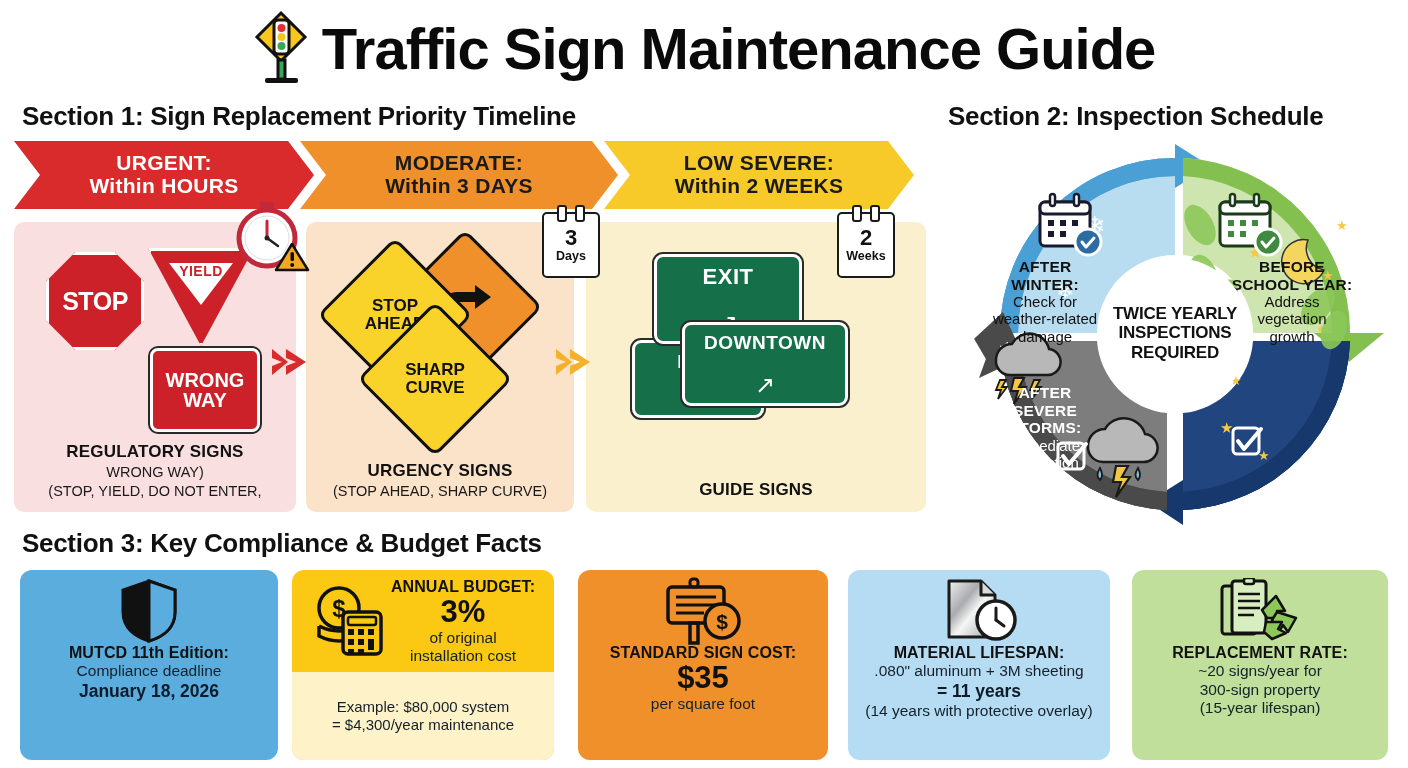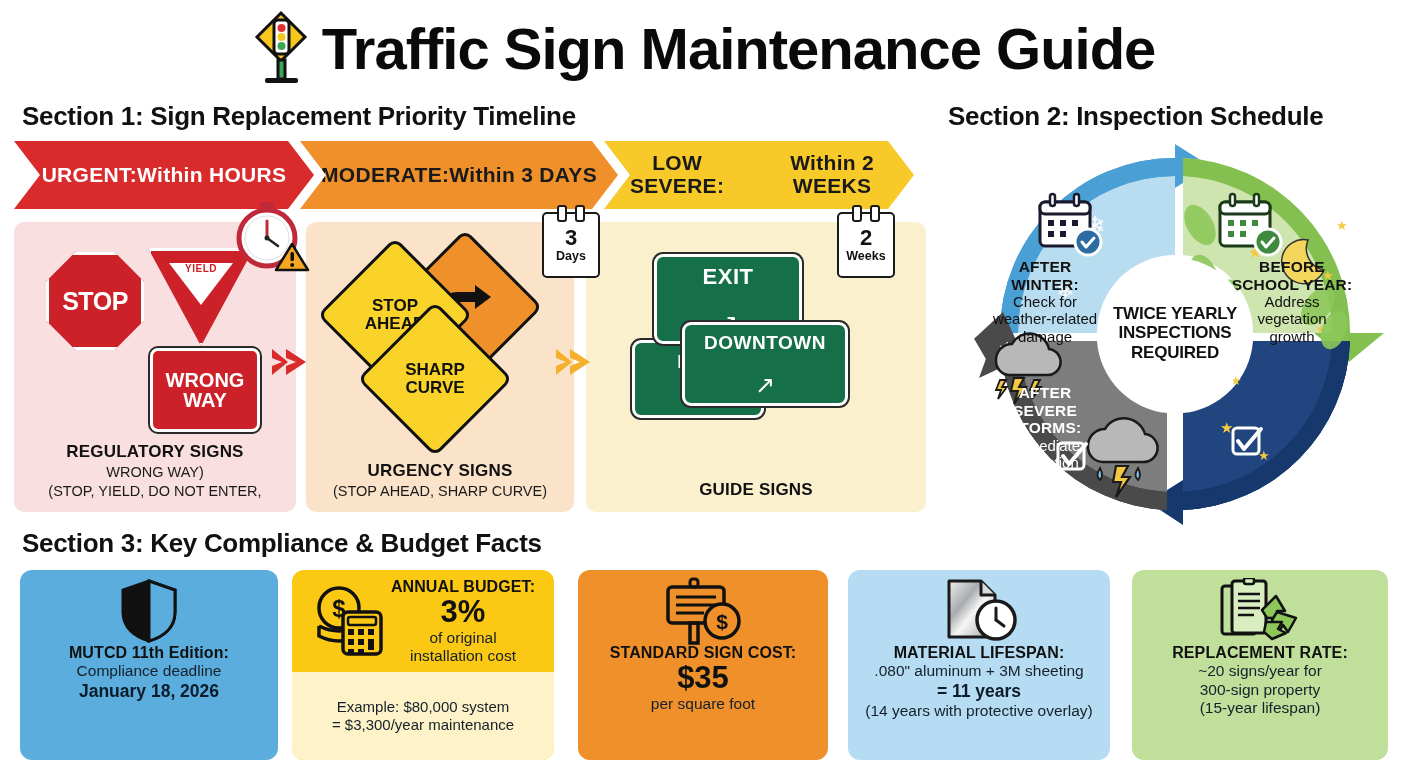--- a/index.html
+++ b/index.html
@@ -27,21 +27,21 @@
   .sec-h{
     position:absolute;font-size:26px;font-weight:bold;color:#111;
     letter-spacing:-0.3px;white-space:nowrap;
   }
   #sec1h{left:22px;top:101px;}
   #sec2h{left:948px;top:101px;}
   #sec3h{left:22px;top:528px;}
 
   
   .chev{
-    position:absolute;height:68px;display:flex;flex-direction:row;
+    position:absolute;height:68px;display:flex;flex-direction:column;
     align-items:center;justify-content:center;line-height:1.08;
     text-align:center;
     clip-path:polygon(0 0, calc(100% - 26px) 0, 100% 50%, calc(100% - 26px) 100%, 0 100%, 26px 50%);
   }
   .chev.first{
     clip-path:polygon(0 0, calc(100% - 26px) 0, 100% 50%, calc(100% - 26px) 100%, 0 100%, 26px 50%);
   }
   .chev .l1{font-size:21px;font-weight:bold;letter-spacing:.3px;}
   .chev .l2{font-size:21px;font-weight:bold;letter-spacing:.3px;}
   #chev1{left:14px;top:141px;width:300px;background:#d92b2b;color:#fff;}
@@ -78,21 +78,21 @@
     position:absolute;left:134px;top:18px;width:100px;height:92px;
     background:#cc2128;border:3px solid #fff;
     clip-path:polygon(0 0,100% 0,50% 100%);
   }
   .yieldsign .inner{
     position:absolute;left:18px;top:12px;width:64px;height:42px;
     background:#fff;clip-path:polygon(0 0,100% 0,50% 100%);
   }
   .yieldsign .yt{
     position:absolute;left:0;right:0;top:12px;text-align:center;
-    font-size:10px;font-weight:bold;color:#cc2128;letter-spacing:.5px;
+    font-size:14px;font-weight:bold;color:#cc2128;letter-spacing:.5px;
   }
   
   .dne{
     position:absolute;left:28px;top:116px;width:98px;height:82px;
     background:#cc2128;border:3px solid #fff;border-radius:50%;
     box-shadow:0 0 0 2px #2a2a2a;
   }
   .dne .t{position:absolute;left:0;right:0;top:8px;text-align:center;font-size:12.5px;font-weight:bold;color:#fff;letter-spacing:.5px;}
   .dne .bar{position:absolute;left:12px;right:12px;top:32px;height:15px;background:#fff;border-radius:2px;}
   .dne .b{position:absolute;left:0;right:0;bottom:7px;text-align:center;font-size:12.5px;font-weight:bold;color:#fff;letter-spacing:.5px;}
@@ -507,21 +507,21 @@
       </span>
       <span class="card2-right">
         <div class="c-title">ANNUAL BUDGET:</div>
         <div class="c-big">3%</div>
         <div class="c-line">of original</div>
         <div class="c-line">installation cost</div>
       </span>
     </div>
     <div class="card2-foot">
       <div>Example: $80,000 system</div>
-      <div>= $3,300/year maintenance</div>
+      <div>= $4,300/year maintenance</div>
     </div>
   </div>
 
   <div class="card" id="card3">
     <div class="ico">
       <svg width="78" height="68" viewBox="0 0 78 68">
         <rect x="26" y="2" width="8" height="8" rx="3" fill="none" stroke="#111" stroke-width="3"></rect>
         <rect x="4" y="10" width="56" height="36" rx="4" fill="none" stroke="#111" stroke-width="3.5"></rect>
         <line x1="12" y1="20" x2="52" y2="20" stroke="#111" stroke-width="3"></line>
         <line x1="12" y1="28" x2="52" y2="28" stroke="#111" stroke-width="3"></line>

